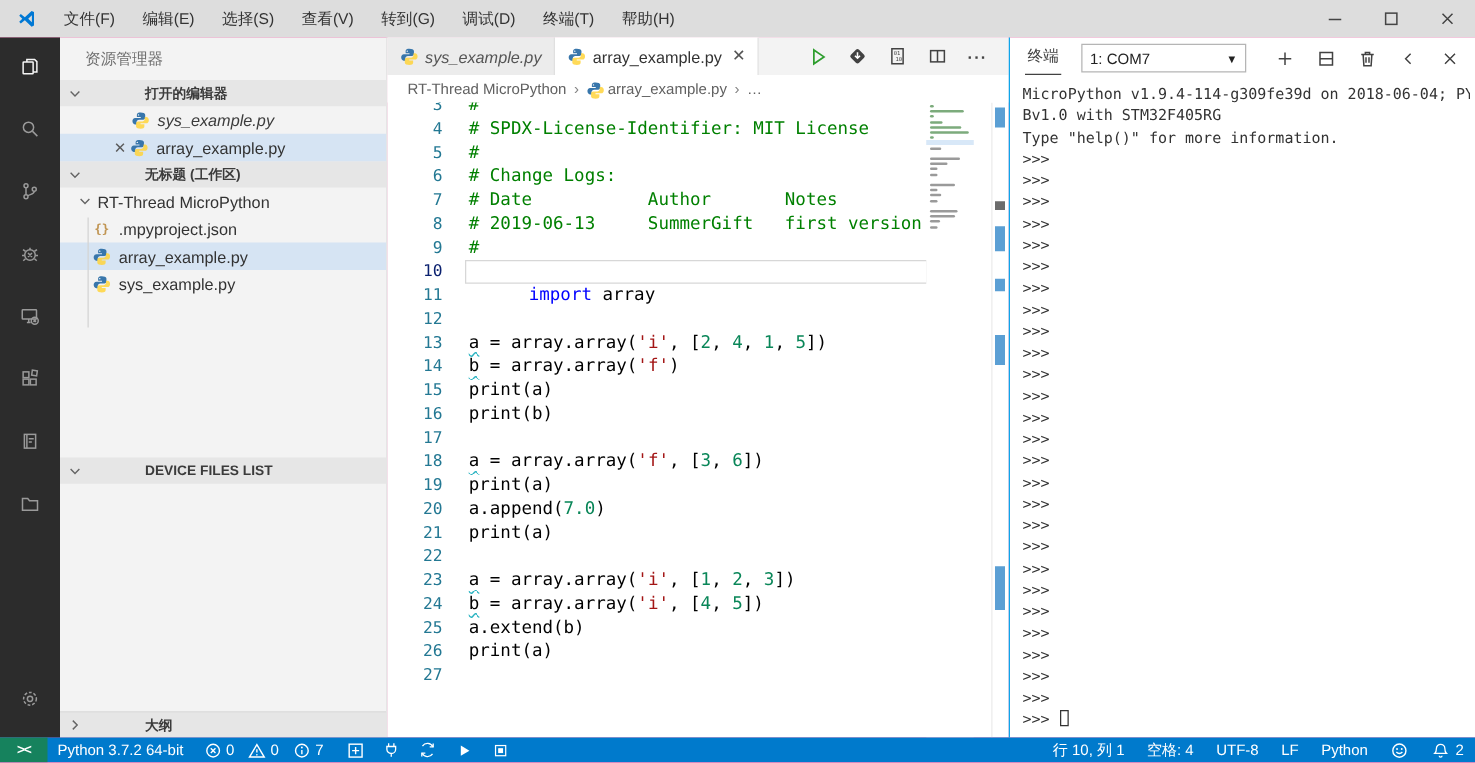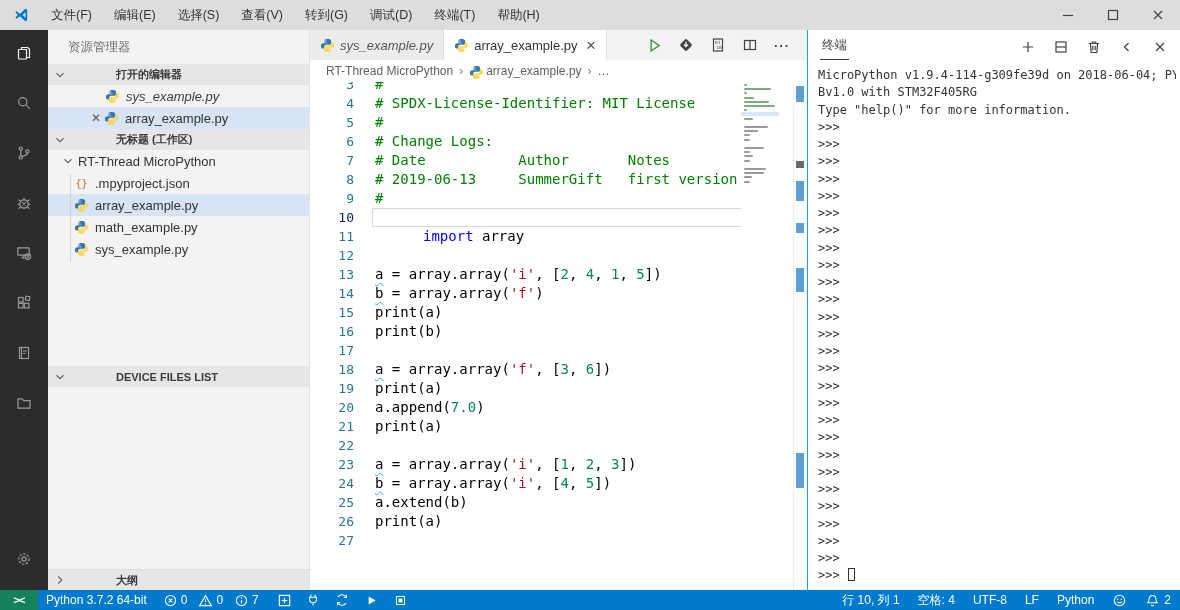--- a/index.html
+++ b/index.html
@@ -252,28 +252,20 @@
               <circle cx="6.2" cy="3.1" r=".6" fill="#fff"></circle>
             </svg></span>
           <span>array_example.py</span>
         </div>
         <div class="row tree-file">
           <span class="fic"><svg width="15" height="15" viewBox="0 0 16 16">
               <path d="M8 1c-1.9 0-3.2.5-3.2 1.9V5h3.3v.7H3.3C1.9 5.7 1 6.8 1 8.4c0 1.6.8 2.8 2.2 2.8h1.3V9.3c0-1.2 1-2.1 2.2-2.1h3.5c1 0 1.7-.8 1.7-1.8V2.9C11.9 1.6 9.9 1 8 1z" fill="#3876ab"></path>
               <path d="M8 15c1.9 0 3.2-.5 3.2-1.9V11H7.9v-.7h4.8c1.4 0 2.3-1.1 2.3-2.7 0-1.6-.8-2.8-2.2-2.8h-1.3v1.9c0 1.2-1 2.1-2.2 2.1H5.8c-1 0-1.7.8-1.7 1.8v2.5C4.1 14.4 6.1 15 8 15z" fill="#ffd43b" opacity="0.85"></path>
               <circle cx="6.2" cy="3.1" r=".6" fill="#fff"></circle>
             </svg></span>
-          <span>math_example.py</span>
-        </div>
-        <div class="row tree-file">
-          <span class="fic"><svg width="15" height="15" viewBox="0 0 16 16">
-              <path d="M8 1c-1.9 0-3.2.5-3.2 1.9V5h3.3v.7H3.3C1.9 5.7 1 6.8 1 8.4c0 1.6.8 2.8 2.2 2.8h1.3V9.3c0-1.2 1-2.1 2.2-2.1h3.5c1 0 1.7-.8 1.7-1.8V2.9C11.9 1.6 9.9 1 8 1z" fill="#3876ab"></path>
-              <path d="M8 15c1.9 0 3.2-.5 3.2-1.9V11H7.9v-.7h4.8c1.4 0 2.3-1.1 2.3-2.7 0-1.6-.8-2.8-2.2-2.8h-1.3v1.9c0 1.2-1 2.1-2.2 2.1H5.8c-1 0-1.7.8-1.7 1.8v2.5C4.1 14.4 6.1 15 8 15z" fill="#ffd43b" opacity="0.85"></path>
-              <circle cx="6.2" cy="3.1" r=".6" fill="#fff"></circle>
-            </svg></span>
           <span>sys_example.py</span>
         </div>
       </div>
     <div class="tree-guide"></div>
     <div class="section-header outline-header">
       <span class="chev">
           <svg width="14" height="14" viewBox="0 0 16 16">
             <path d="M6 4l4 4-4 4" fill="none" stroke="currentColor" stroke-width="1.3"></path>
           </svg>
         </span>
@@ -384,20 +376,24 @@
           <div class="ov-mark" style="top: 141px; height: 10px; background: rgb(91, 159, 212);"></div>
           <div class="ov-mark" style="top: 186px; height: 24px; background: rgb(91, 159, 212);"></div>
           <div class="ov-mark" style="top: 371px; height: 35px; background: rgb(91, 159, 212);"></div>
         </div>
     </div>
   </div>
 
   <div class="panel">
     <div class="panel-header">
       <span class="panel-tab">终端</span>
+      <span class="port-select">
+        <span>1: COM7</span>
+        <span class="caret">▼</span>
+      </span>
       <span class="panel-actions" id="panel-actions">
           <span class="panel-act">
             <svg width="16" height="16" viewBox="0 0 16 16" fill="none" stroke="currentColor" stroke-width="1.2">
               <path d="M8 3v10M3 8h10"></path>
             </svg>
           </span>
           <span class="panel-act">
             <svg width="16" height="16" viewBox="0 0 16 16" fill="none" stroke="currentColor" stroke-width="1.2">
               <rect x="3" y="3" width="10" height="10"></rect>
               <path d="M3 8h10"></path>

